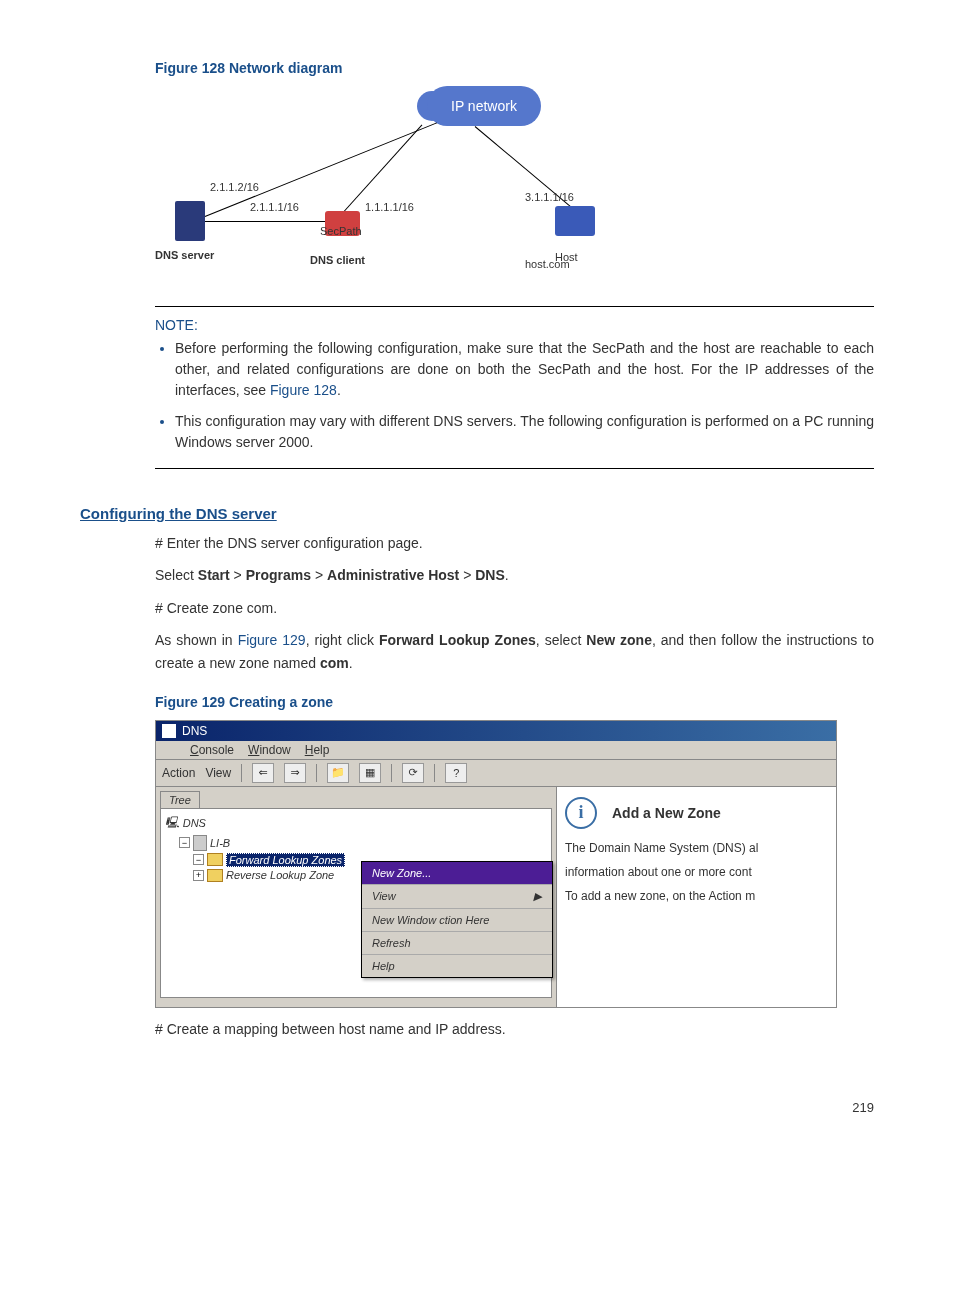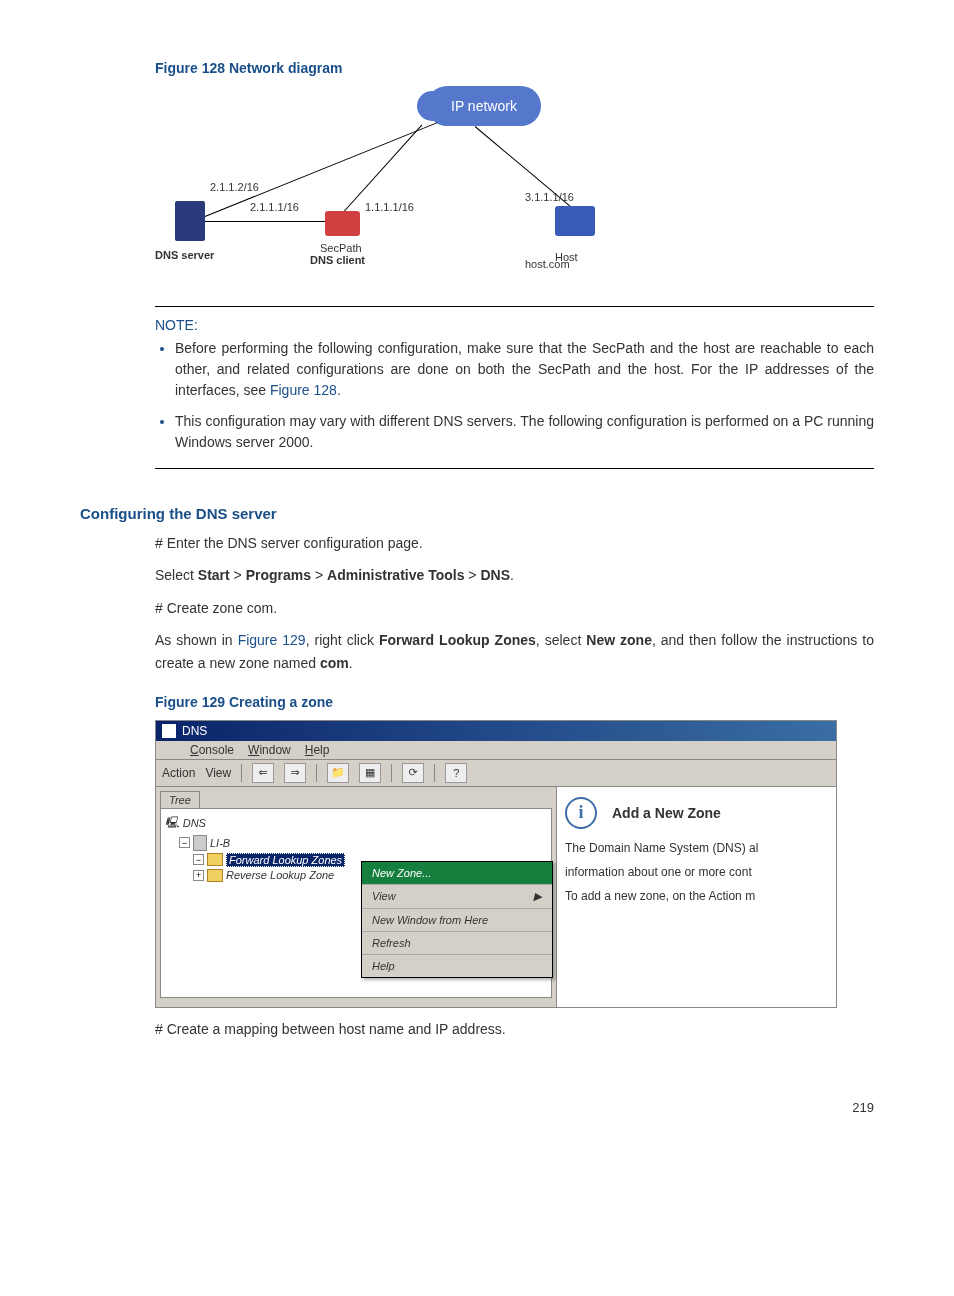--- a/index.html
+++ b/index.html
@@ -98,20 +98,21 @@
   color: #1a4f8a;
 }
 .link {
   color: #1a4f8a;
 }
 .section-heading {
   color: #1a4f8a;
   font-weight: bold;
   font-size: 15px;
   margin: 36px 0 10px 0;
+  text-decoration: underline;
 }
 .body-text {
   margin: 10px 0 10px 75px;
   line-height: 1.6;
   text-align: justify;
 }
 .screenshot {
   margin: 10px 0 10px 75px;
   border: 1px solid #888;
   width: 680px;
@@ -239,21 +240,21 @@
   font-size: 11px;
 }
 .context-menu .mi {
   padding: 5px 10px;
   border-bottom: 1px solid #aaa;
   display: flex;
   justify-content: space-between;
 }
 .context-menu .mi:last-child { border-bottom: none; }
 .context-menu .mi.hl {
-  background: #15803d;
+  background: #4c1d95;
   color: #fff;
 }
 .right-pane {
   flex: 1;
   padding: 10px 8px;
   background: #fff;
 }
 .info-row {
   display: flex;
   align-items: center;
@@ -300,41 +301,41 @@
   <div class="server-box" style="left:20px;top:115px;"></div>
   <div class="router-box" style="left:170px;top:125px;"></div>
   <div class="host-box" style="left:400px;top:120px;"></div>
 
   <div class="device-label" style="left:55px;top:95px;">2.1.1.2/16</div>
   <div class="device-label" style="left:95px;top:115px;">2.1.1.1/16</div>
   <div class="device-label" style="left:210px;top:115px;">1.1.1.1/16</div>
   <div class="device-label" style="left:370px;top:105px;">3.1.1.1/16</div>
   <div class="device-label" style="left:370px;top:124px;margin-top:48px;">host.com</div>
   <div class="device-label device-bold" style="left:0px;top:163px;">DNS server</div>
-  <div class="device-label" style="left:165px;top:156px;">SecPath</div>
+  <div class="device-label" style="left:165px;top:139px;">SecPath</div>
   <div class="device-label device-bold" style="left:155px;top:168px;">DNS client</div>
   <div class="device-label" style="left:400px;top:165px;">Host</div>
 </div>
 
 <hr>
 <div class="note-label">NOTE:</div>
 <ul class="notes">
   <li>
     <span>Before performing the following configuration, make sure that the SecPath and the host are reachable to each other, and related configurations are done on both the SecPath and the host. For the IP addresses of the interfaces, see </span><span class="link">Figure 128</span><span>.</span>
   </li>
   <li>This configuration may vary with different DNS servers. The following configuration is performed on a PC running Windows server 2000.</li>
 </ul>
 <hr>
 
 <div class="section-heading">Configuring the DNS server</div>
 
 <div class="body-text"># Enter the DNS server configuration page.</div>
 
 <div class="body-text">
-  <span>Select </span><b>Start</b><span> &gt; </span><b>Programs</b><span> &gt; </span><b>Administrative Tools</b><span> &gt; </span><b>DNS</b><span>.</span>
+  <span>Select </span><b>Start</b><span> &gt; </span><b>Programs</b><span> &gt; </span><b>Administrative Host</b><span> &gt; </span><b>DNS</b><span>.</span>
 </div>
 
 <div class="body-text"># Create zone com.</div>
 
 <div class="body-text">
   <span>As shown in </span><span class="link">Figure 129</span><span>, right click </span><b>Forward Lookup Zones</b><span>, select </span><b>New zone</b><span>, and then follow the instructions to create a new zone named </span><b>com</b><span>.</span>
 </div>
 
 <div class="figure-caption">Figure 129 Creating a zone</div>
 
@@ -386,21 +387,21 @@
           <span class="folder-icon"></span>
           <span>Reverse Lookup Zone</span>
         </div>
 
         <div class="context-menu">
           <div class="mi hl">New Zone...</div>
           <div class="mi">
             <span>View</span>
             <span>▶</span>
           </div>
-          <div class="mi">New Window from Here</div>
+          <div class="mi">New Window ction Here</div>
           <div class="mi">Refresh</div>
           <div class="mi">Help</div>
         </div>
       </div>
     </div>
     <div class="right-pane">
       <div class="info-row">
         <div class="info-icon">i</div>
         <div class="info-title">Add a New Zone</div>
       </div>

